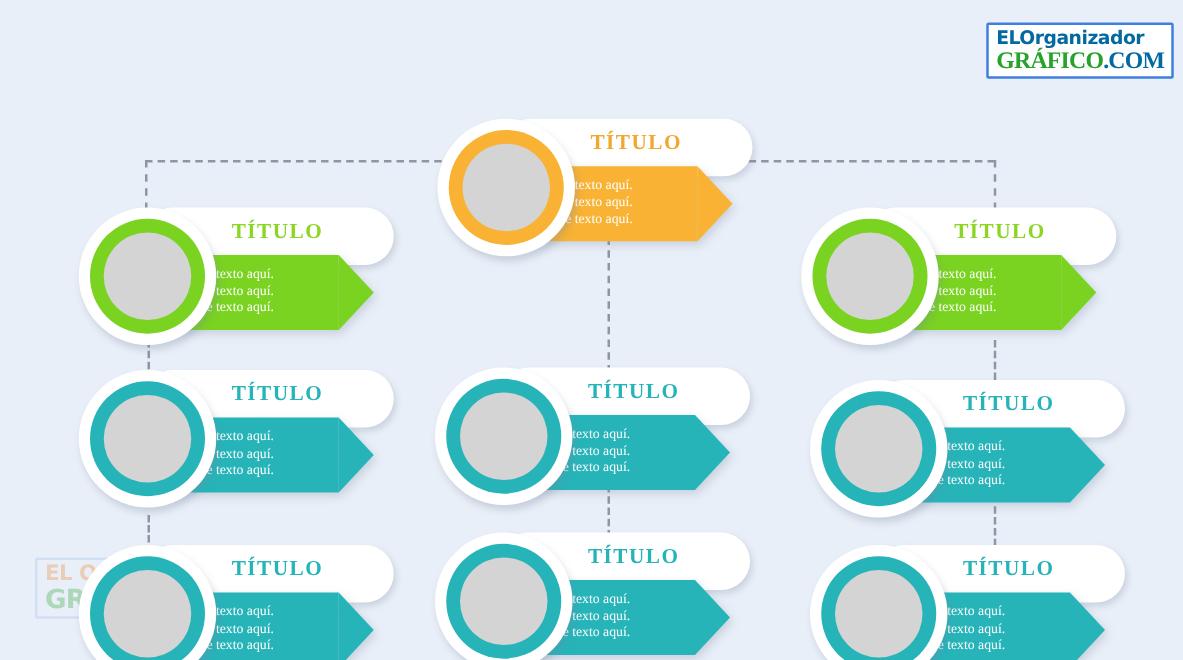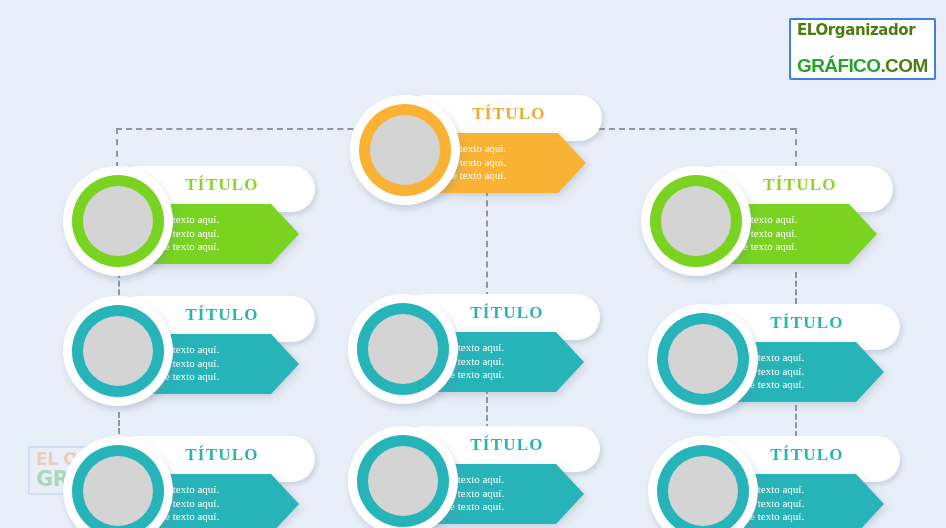--- a/index.html
+++ b/index.html
@@ -49,27 +49,27 @@
   }
   #logo .l1 {
     display: block;
     font-family: "DejaVu Sans", sans-serif;
     font-weight: bold;
     font-size: 15px;
     letter-spacing: -0.4px;
   }
   #logo .l2 {
     display: block;
-    font-family: Liberation Sans, sans-serif;
+    font-family: Liberation Serif, serif;
     font-weight: bold;
     font-size: 19px;
     letter-spacing: -0.6px;
-    margin-top: 18px;
-  }
-  .c-orange { color: #4d7c0f; }
+    margin-top: 1px;
+  }
+  .c-orange { color: #0369a1; }
   .c-green  { color: #27a22b; }
 
   
   #watermark {
     position: absolute;
     z-index: 2;
     opacity: 0.30;
     border: 2px solid #9dbdf0;
     background: transparent;
     padding: 3px 6px;

